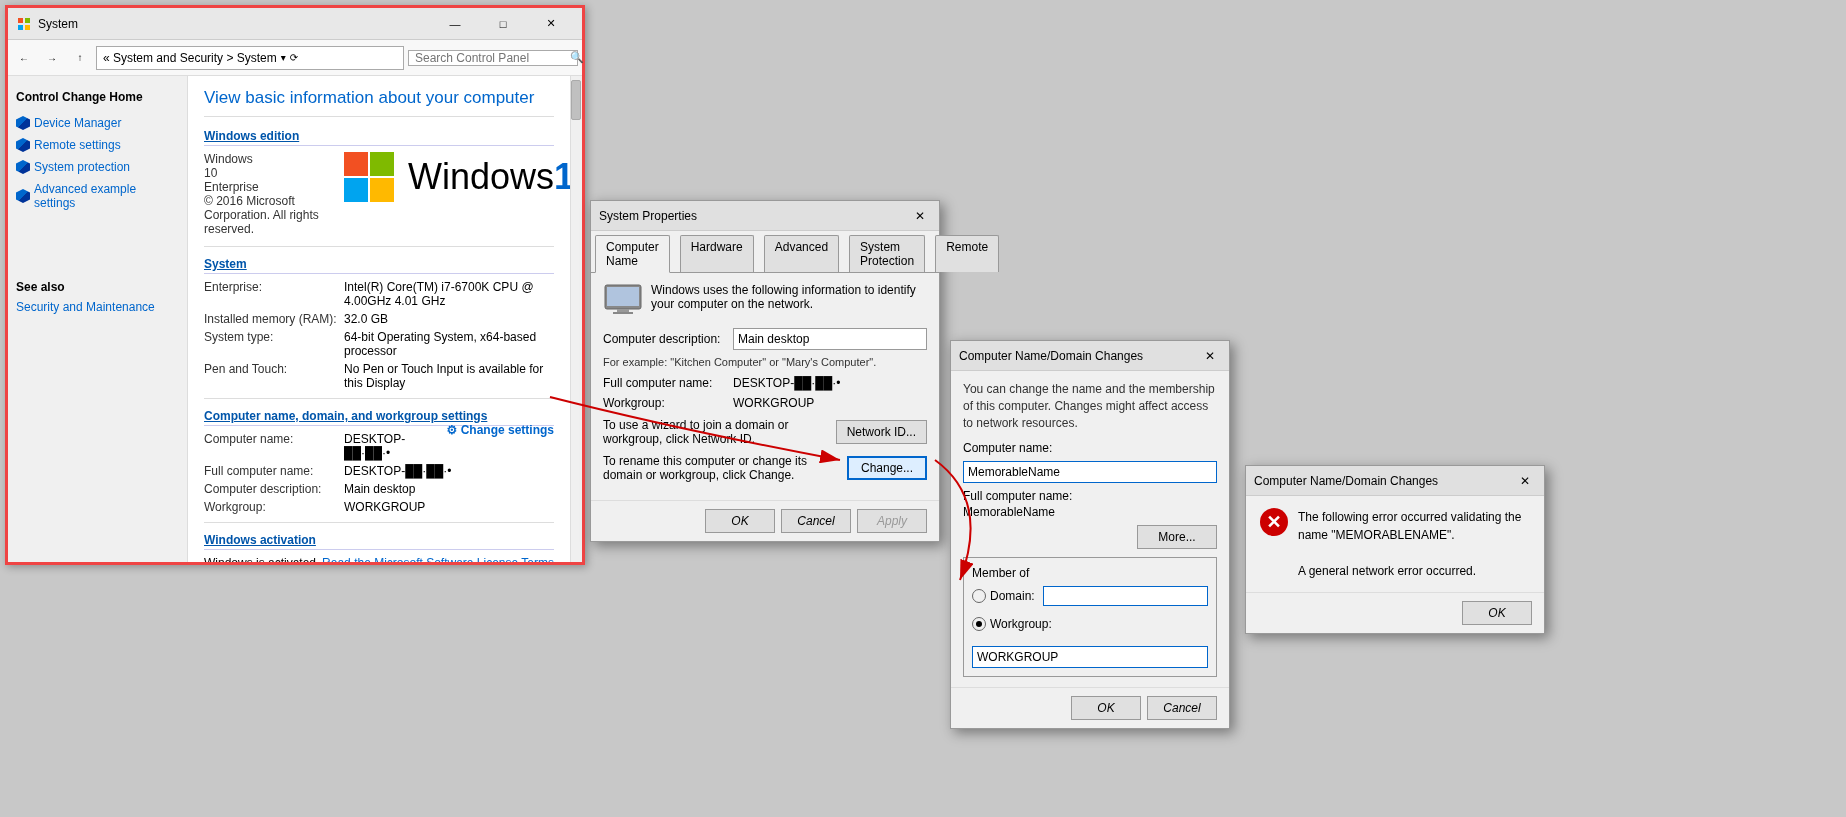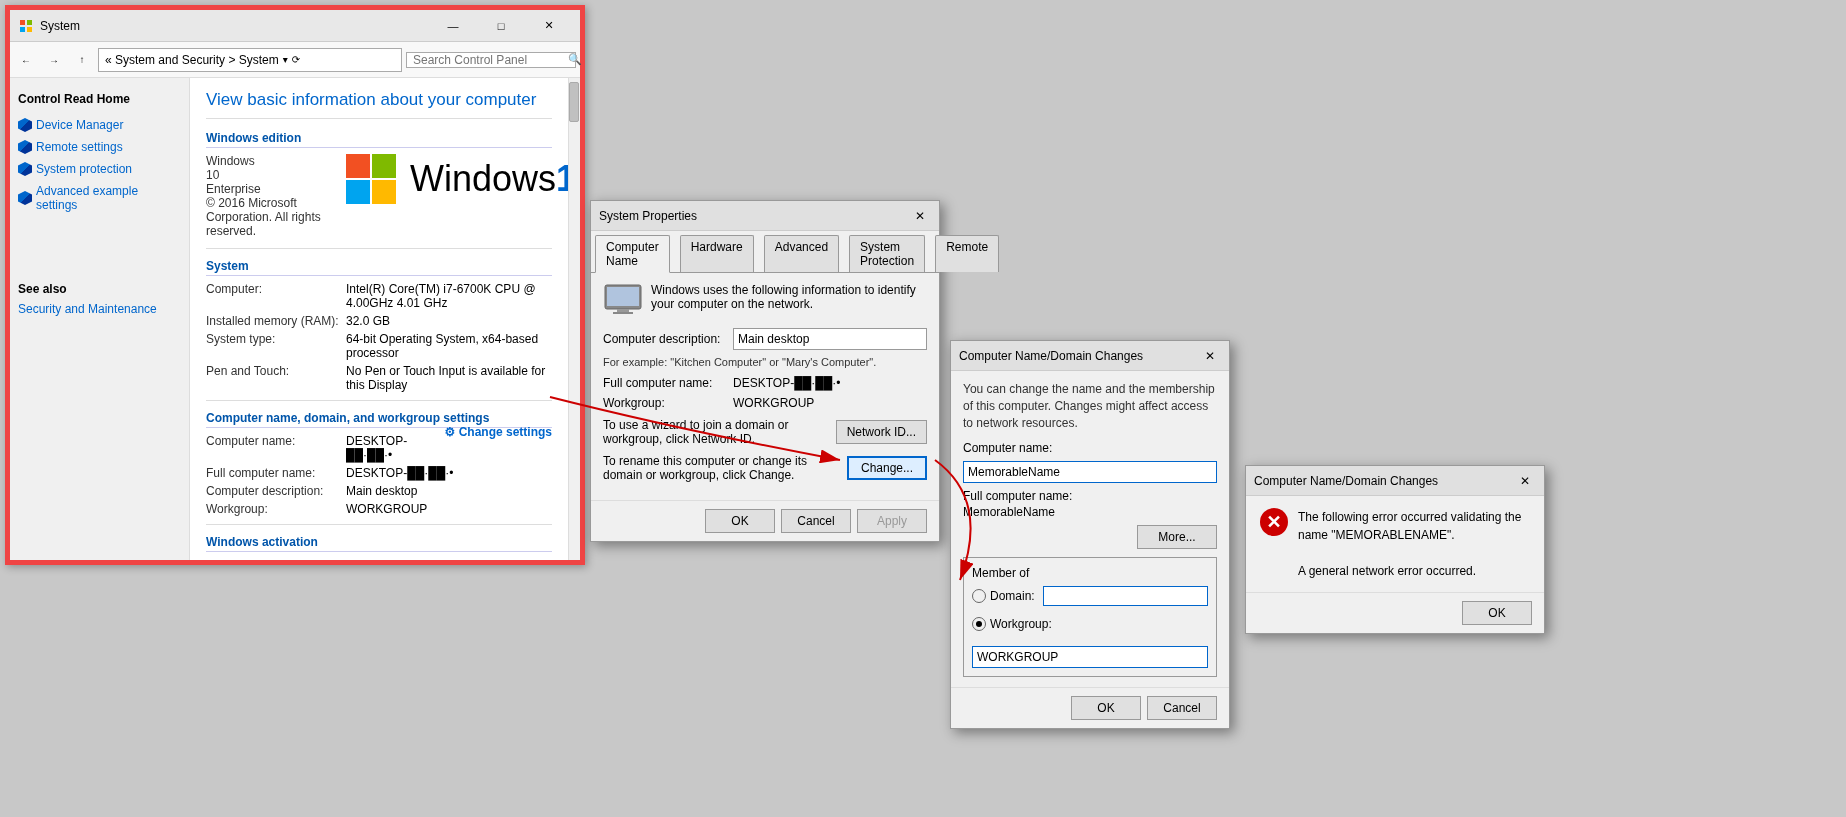--- a/index.html
+++ b/index.html
@@ -14,21 +14,21 @@
     }
 
     
     .main-window {
       position: absolute;
       top: 5px;
       left: 5px;
       width: 580px;
       height: 560px;
       background: #f0f0f0;
-      border: 5px solid #ef4444;
+      border: 3px solid #ef4444;
       box-shadow: 2px 2px 8px rgba(0,0,0,0.3);
     }
     .title-bar {
       background: #e8e8e8;
       height: 32px;
       display: flex;
       align-items: center;
       padding: 0 8px;
       border-bottom: 1px solid #ccc;
       user-select: none;
@@ -153,20 +153,21 @@
       padding-bottom: 8px;
       border-bottom: 1px solid #ddd;
     }
     .section-title {
       font-size: 12px;
       font-weight: bold;
       color: #0055aa;
       margin: 10px 0 6px 0;
       border-bottom: 1px solid #cce;
       padding-bottom: 2px;
+      text-decoration: underline;
     }
     .info-row {
       display: flex;
       margin-bottom: 4px;
       font-size: 12px;
     }
     .info-label {
       width: 140px;
       color: #333;
       font-weight: 500;
@@ -332,21 +333,21 @@
       background: #f0f0f0;
     }
     .btn {
       min-width: 70px;
       height: 24px;
       border: 1px solid #999;
       background: #e0e0e0;
       font-size: 12px;
       cursor: pointer;
       padding: 0 12px;
-      display: flex; align-items: center; justify-content: center;
+      display: flex; align-items: center; justify-content: center; font-style: italic;
     }
     .btn:disabled { color: #999; cursor: default; }
     .action-btn {
       min-width: 80px;
       height: 24px;
       border: 1px solid #999;
       background: #e0e0e0;
       font-size: 12px;
       cursor: pointer;
       padding: 0 10px;
@@ -484,21 +485,21 @@
     </div>
     <div class="search-box">
       <input type="text" placeholder="Search Control Panel" style="">
       <span style="font-size:11px; color:#666;">🔍</span>
     </div>
   </div>
 
   <div class="content-area">
 
     <div class="sidebar">
-      <div class="sidebar-header">Control Read Home</div>
+      <div class="sidebar-header">Control Change Home</div>
       <div style="height:6px;"></div>
 
       <div class="sidebar-item">
         <div class="shield-icon"></div>
         <span>Device Manager</span>
       </div>
       <div class="sidebar-item">
         <div class="shield-icon"></div>
         <span>Remote settings</span>
       </div>
@@ -543,21 +544,21 @@
             <span class="win10-text">Windows </span>
             <span class="win10-brand">10</span>
           </div>
         </div>
       </div>
 
       <hr class="sep-line">
 
       <div class="section-title">System</div>
       <div class="info-row">
-        <span class="info-label">Computer:</span>
+        <span class="info-label">Enterprise:</span>
         <span class="info-value">Intel(R) Core(TM) i7-6700K CPU @ 4.00GHz  4.01 GHz</span>
       </div>
       <div class="info-row">
         <span class="info-label">Installed memory (RAM):</span>
         <span class="info-value">32.0 GB</span>
       </div>
       <div class="info-row">
         <span class="info-label">System type:</span>
         <span class="info-value">64-bit Operating System, x64-based processor</span>
       </div>

